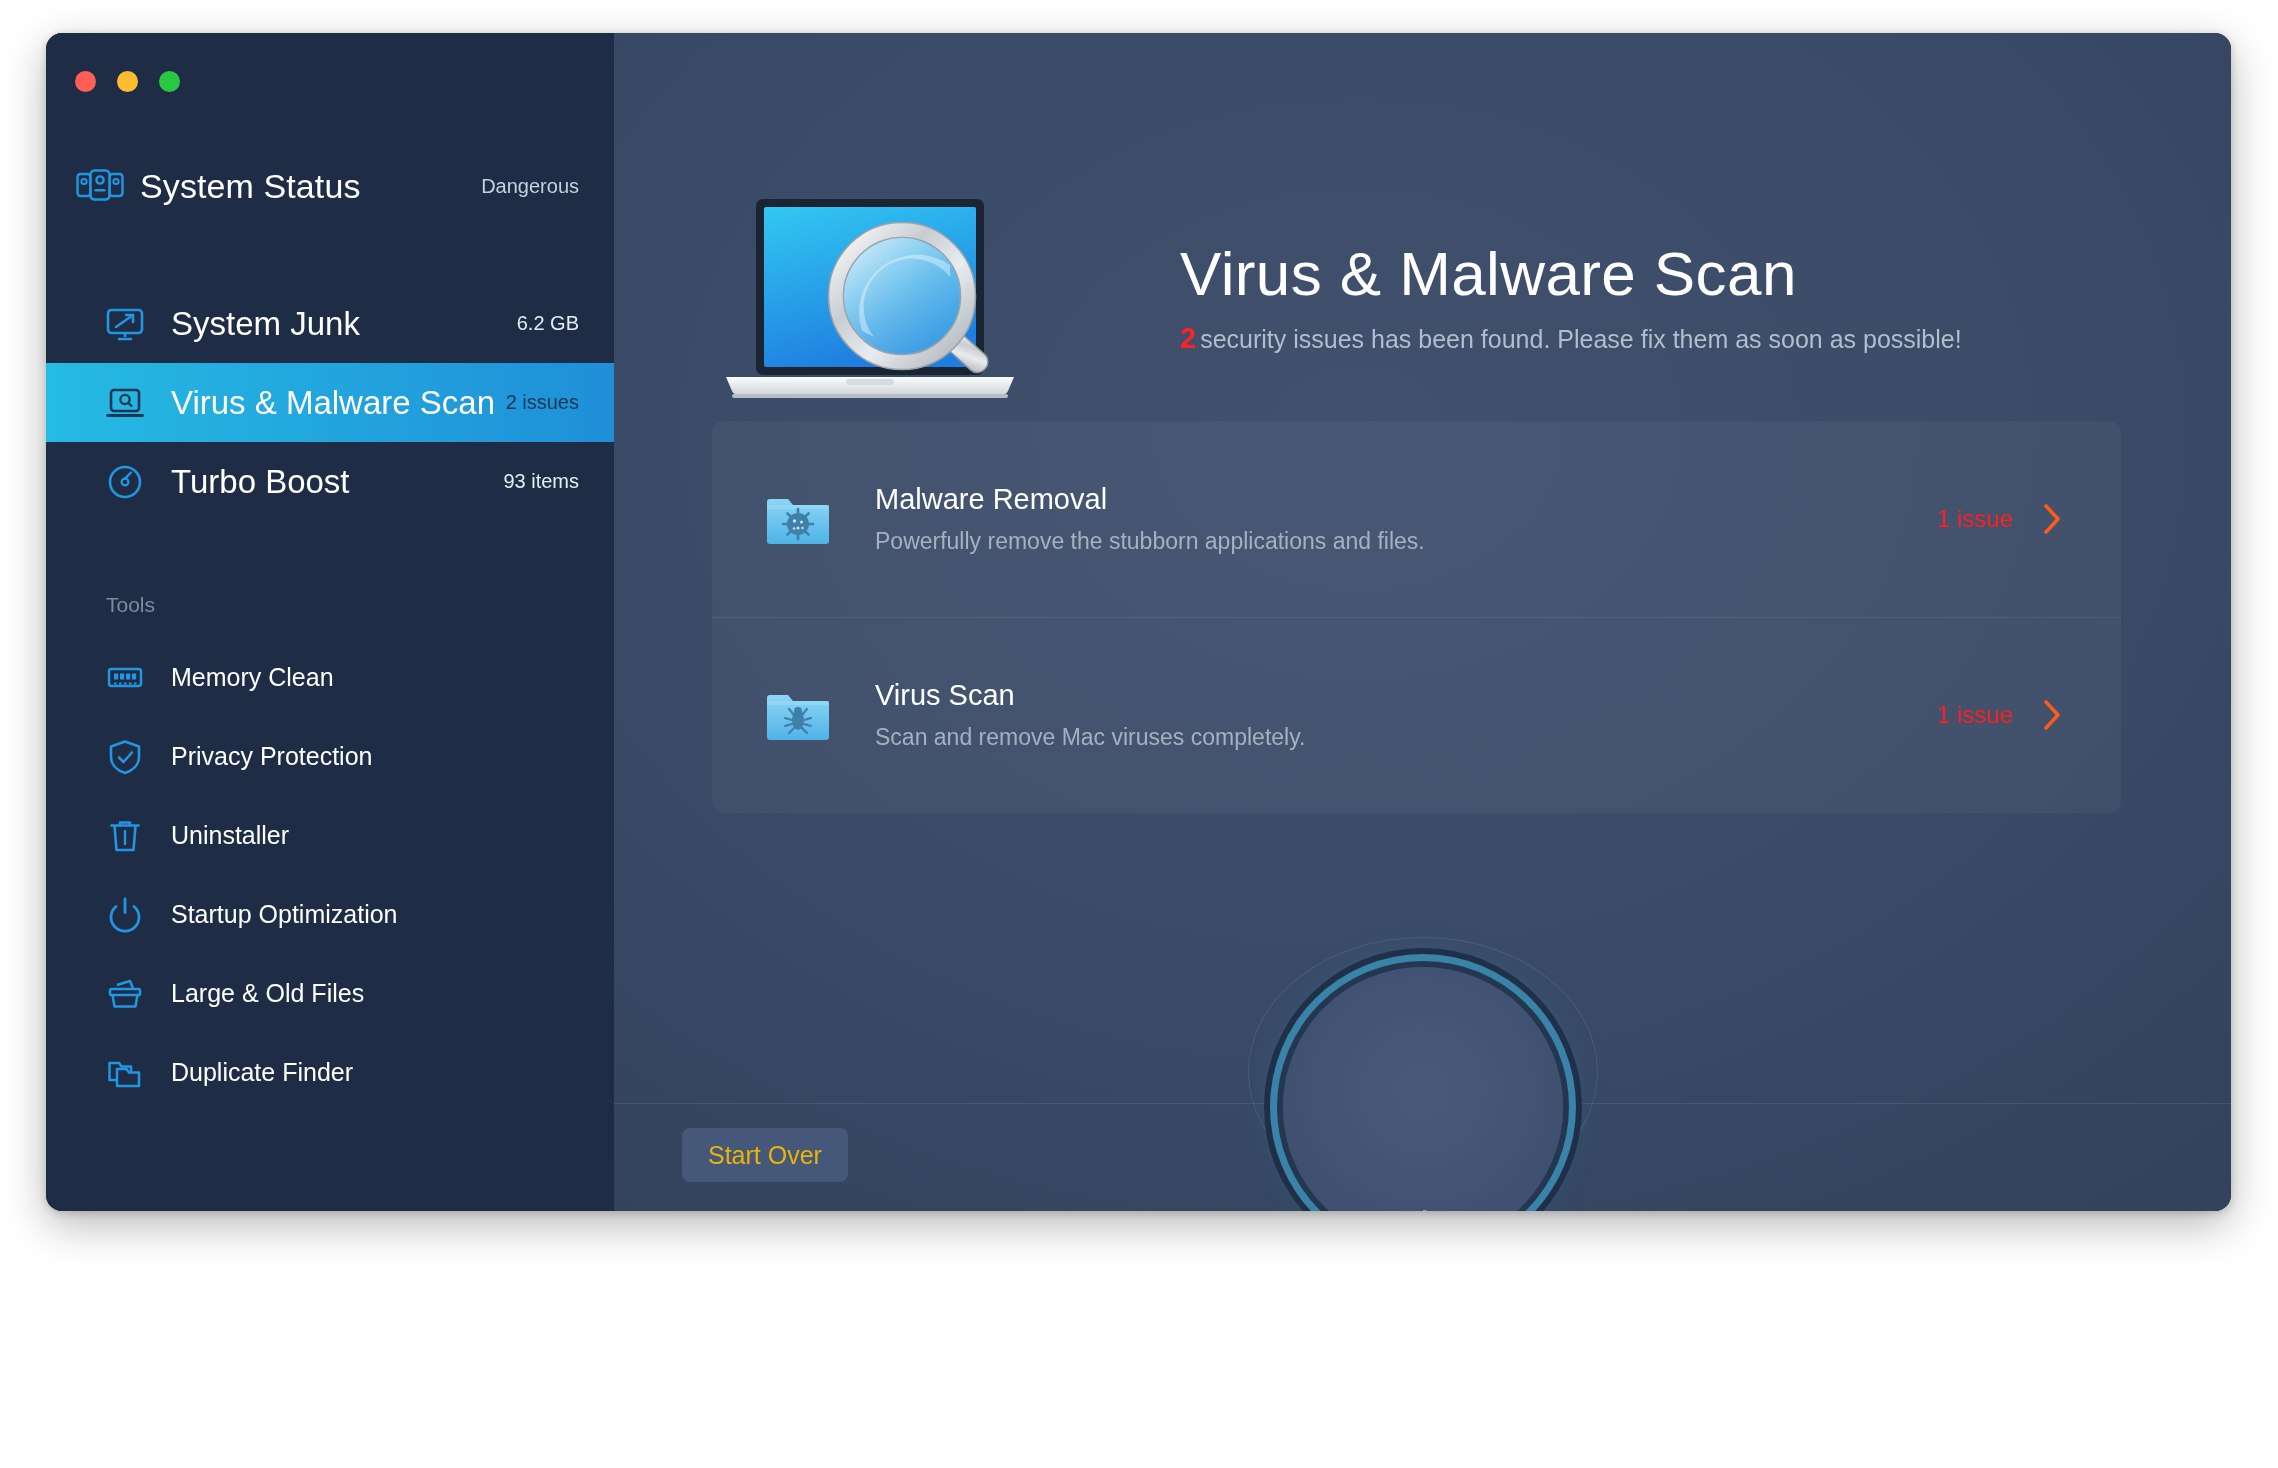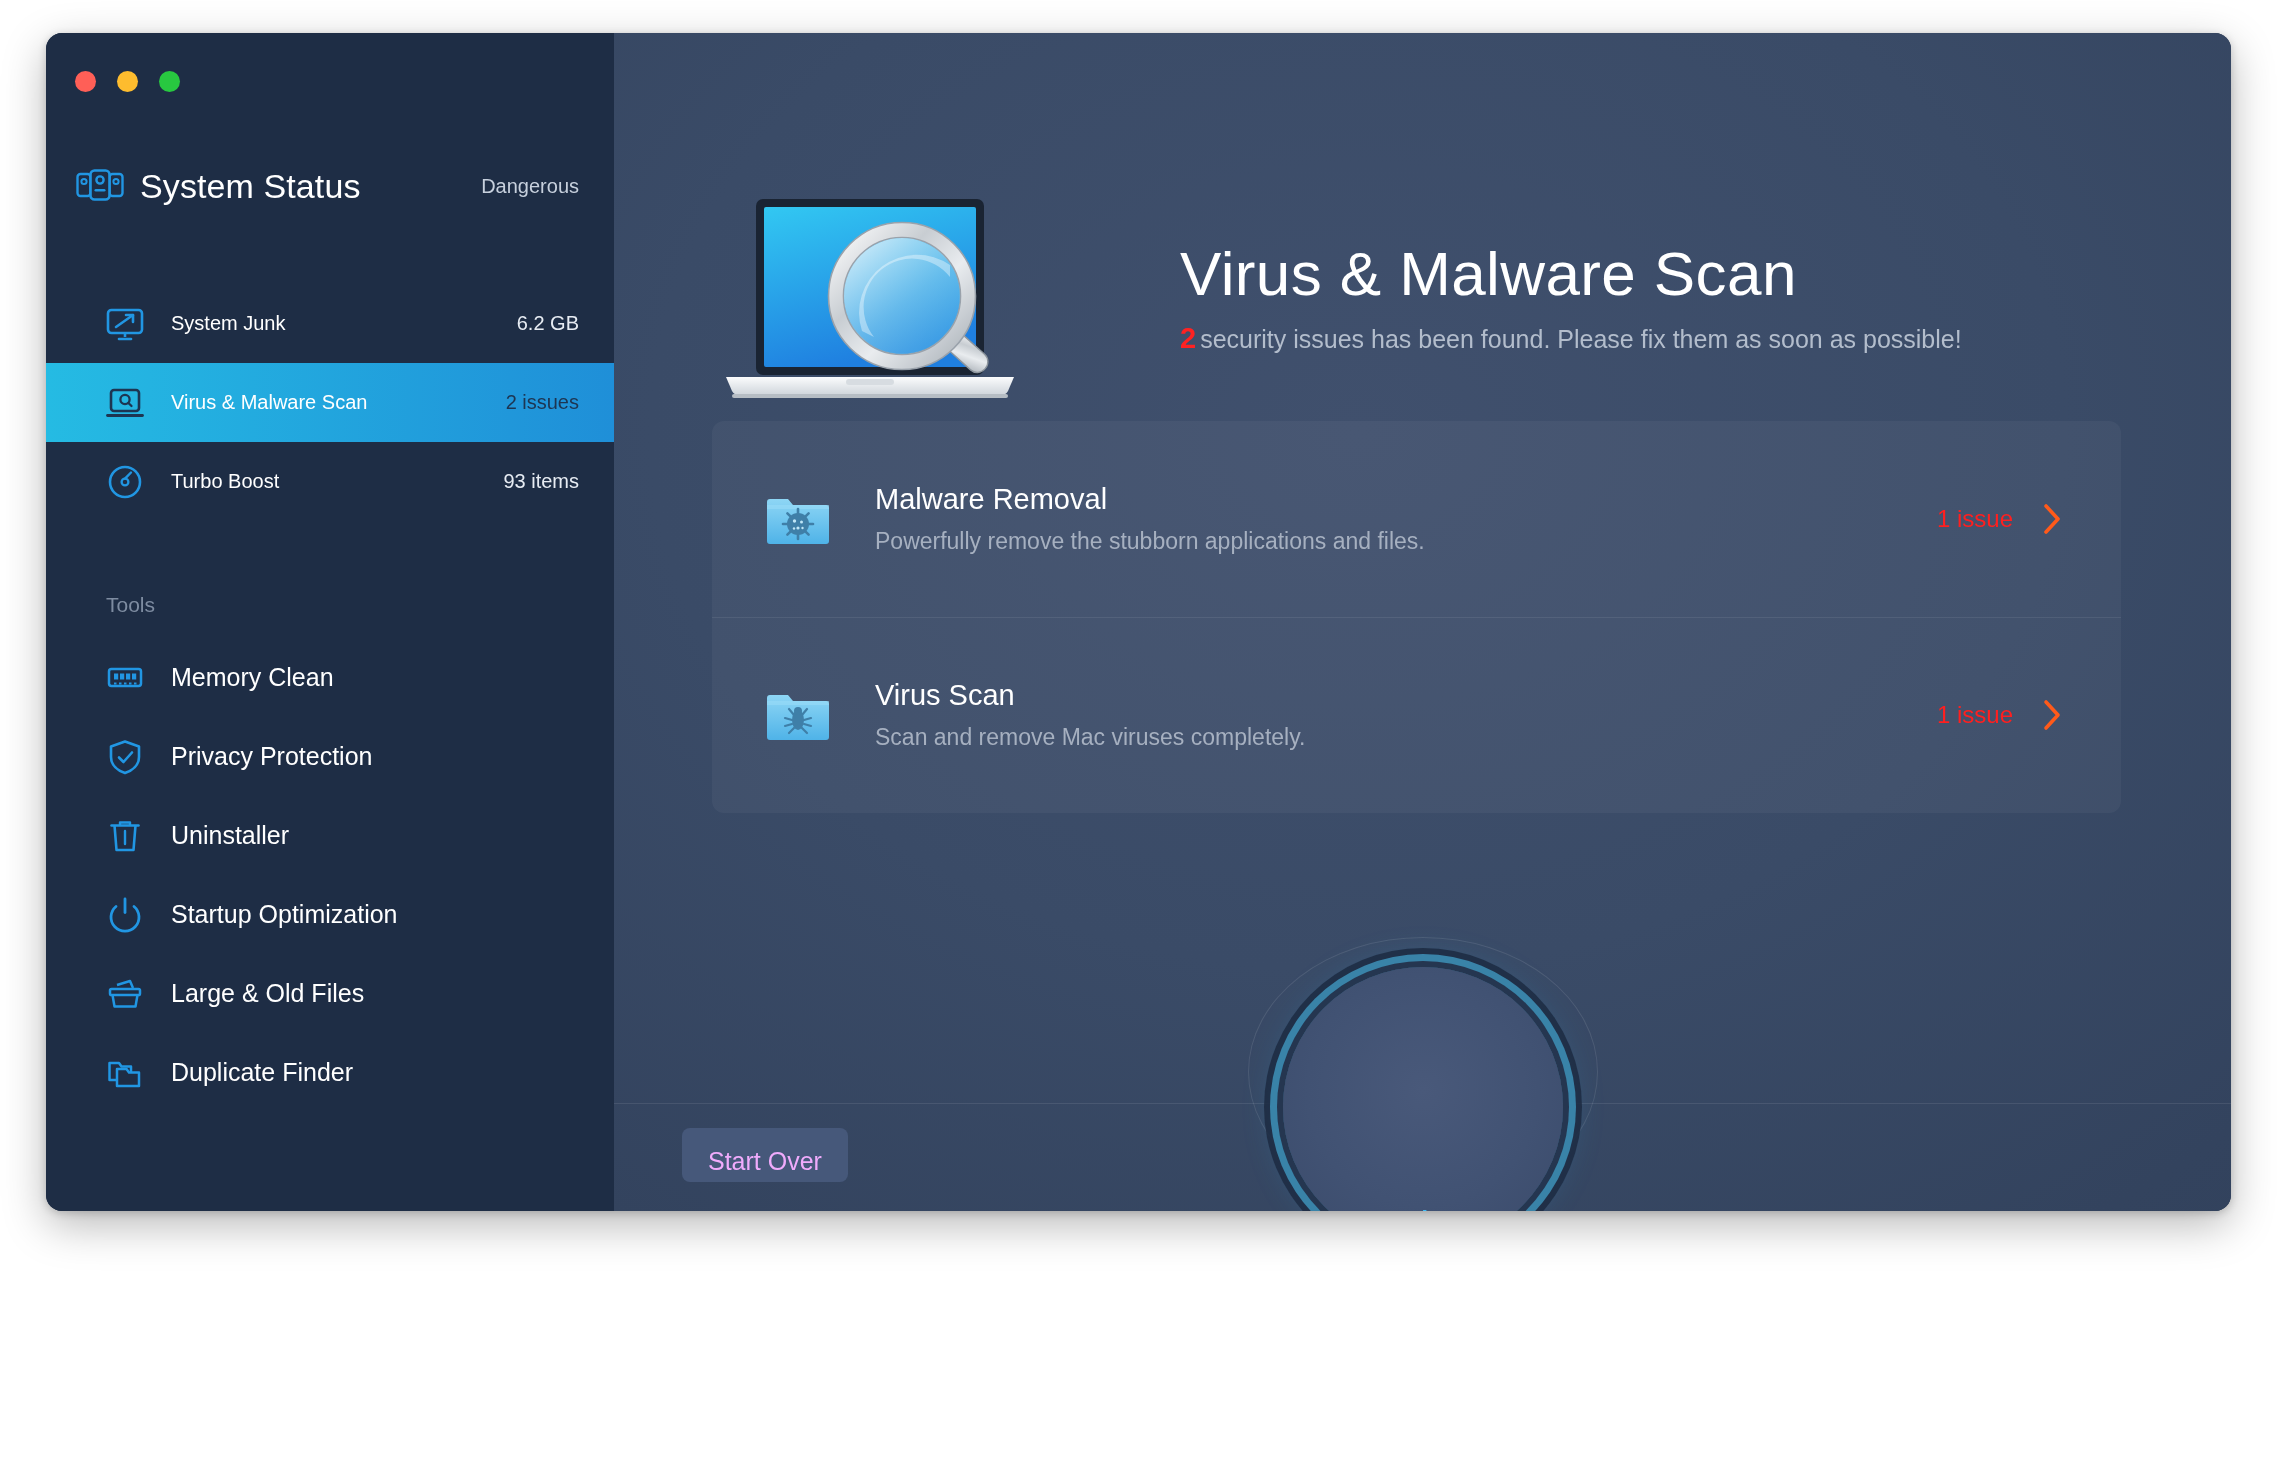--- a/index.html
+++ b/index.html
@@ -76,21 +76,21 @@
   .nav-row.selected {
     background: linear-gradient(90deg, #25bbe3 0%, #1f8fd8 100%);
   }
   .nav-icon {
     width: 38px; height: 38px;
     flex: 0 0 38px;
     display: flex; align-items: center; justify-content: center;
   }
   .nav-label {
     color: #ffffff;
-    font-size: 20px;
+    font-size: 33px;
     margin-left: 27px;
     white-space: nowrap;
   }
   .nav-row.selected .nav-label { color: #ffffff; }
   .nav-value {
     margin-left: auto;
     color: #e7ecf3;
     font-size: 20px;
     white-space: nowrap;
   }
@@ -209,26 +209,26 @@
   }
   .footer-divider {
     position: absolute;
     left: 0; right: 0; top: 0;
     height: 1px;
     background: rgba(255,255,255,0.09);
   }
   .btn-startover {
     position: absolute;
     left: 68px; top: 25px;
-    padding: 6px 26px;
+    padding: 0 26px;
     height: 54px;
     line-height: 54px;
     border-radius: 8px;
     background: #46587a;
-    color: #f0abfc;
+    color: #eab308;
     font-size: 25px;
     border: none;
     cursor: pointer;
     white-space: nowrap;
   }
 
   .fix-wrap {
     position: absolute;
     left: 50%;
     bottom: 2px;

